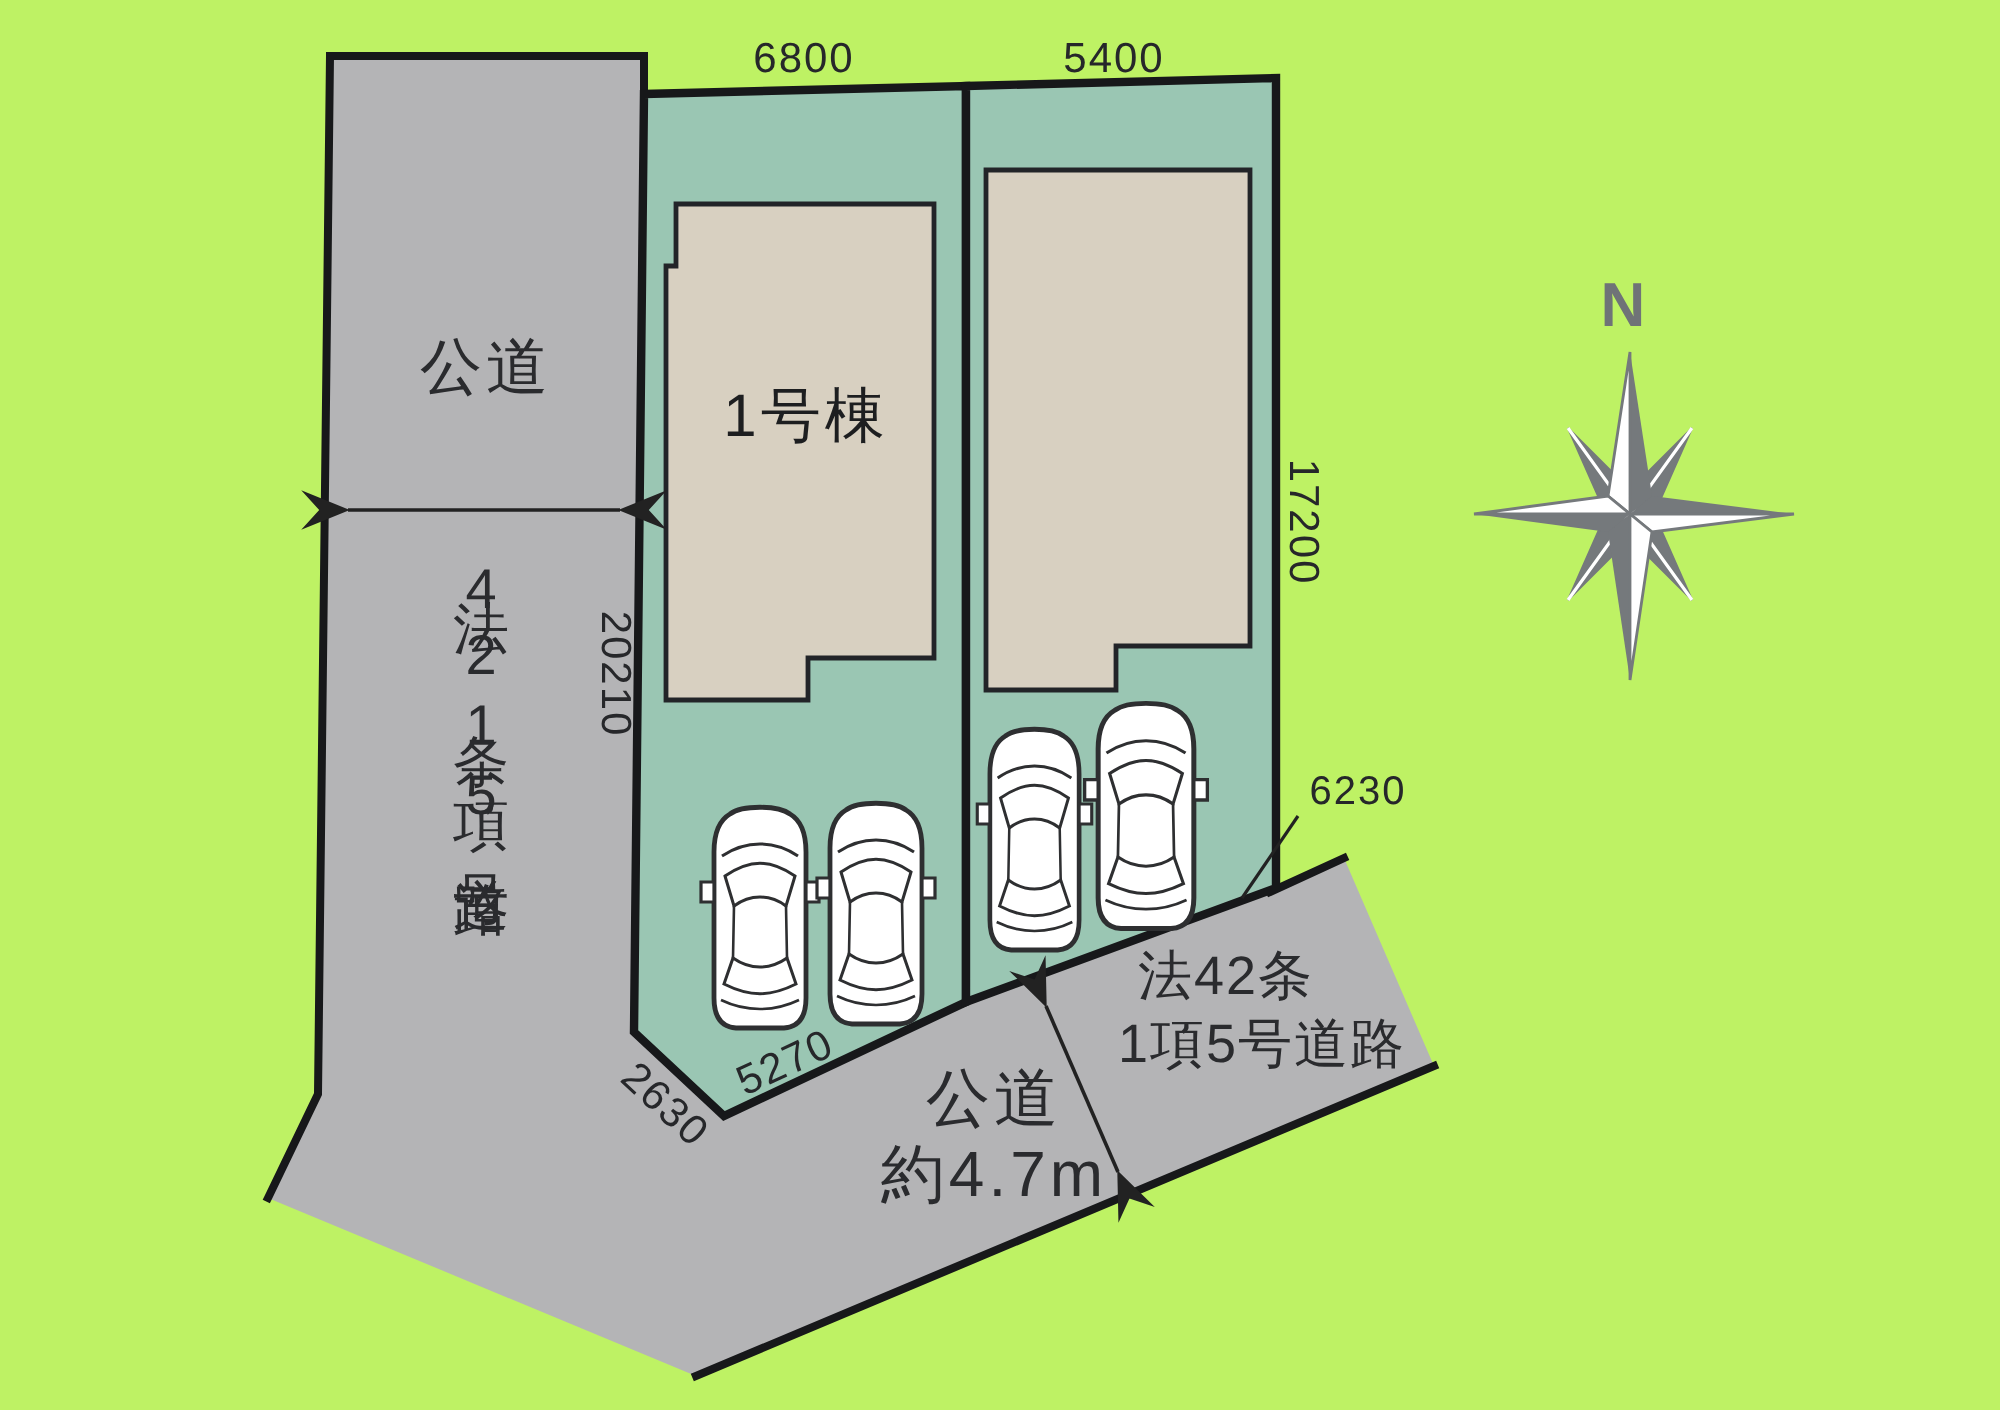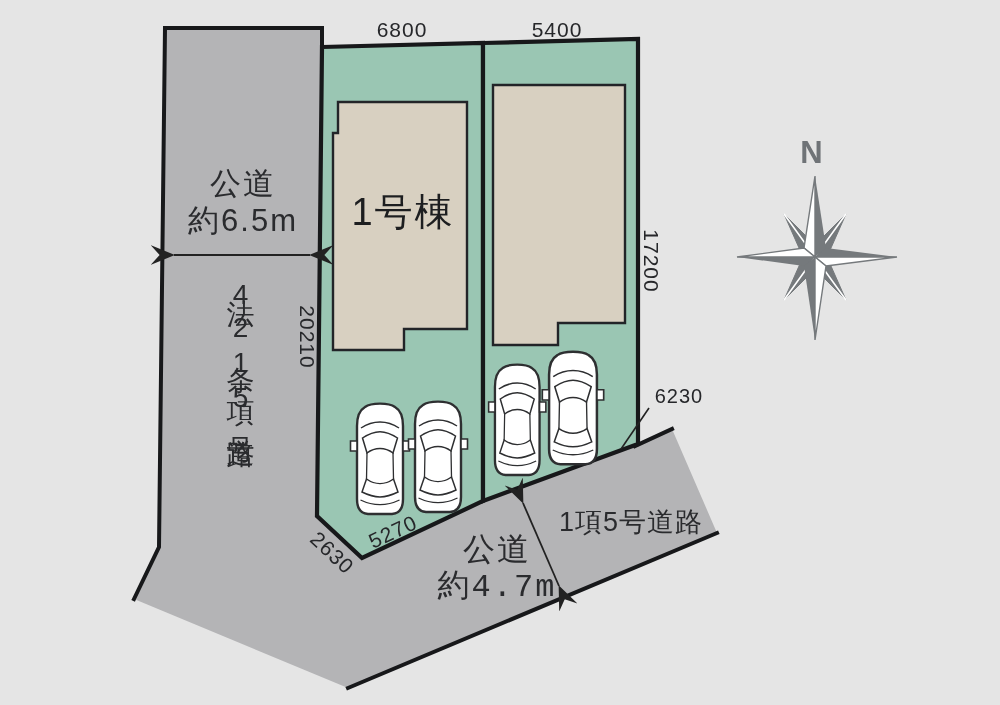--- a/index.html
+++ b/index.html
@@ -1,22 +1,22 @@
 <!DOCTYPE html>
 <html><head>
 <meta charset="utf-8">
 <style>
   html,body{margin:0;padding:0;background:#ffffff;}
   body{font-family:"Liberation Sans","DejaVu Sans",sans-serif;}
-  .stage{position:relative;width:1000px;height:705px;background:#e5e5e5;overflow:hidden;}
+  .stage{position:relative;width:1000px;height:705px;background:#bef264;overflow:hidden;}
   .stage svg{position:absolute;left:0;top:0;}
   .lbl{position:absolute;color:#26272a;text-align:center;line-height:1.05;
        white-space:nowrap;transform-origin:50% 50%;}
   .dim{font-size:21px;letter-spacing:1px;}
-  .big{font-size:38px;letter-spacing:2px;color:#1d1e20;}
+  .big{font-size:30px;letter-spacing:2px;color:#1d1e20;}
   .road-name{font-size:31px;letter-spacing:2px;color:#2a2b2e;}
   .road-name2{font-size:32px;letter-spacing:2px;color:#2a2b2e;}
   .law{font-size:27px;letter-spacing:1px;color:#2a2b2e;}
   .law-vert{writing-mode:vertical-rl;text-orientation:upright;font-size:28px;
             line-height:1;letter-spacing:2px;color:#2a2b2e;white-space:nowrap;}
   .north{font-size:31px;font-weight:bold;color:#6f7377;letter-spacing:1px;}
   .r90{transform:rotate(90deg);}
 </style>
 </head>
 <body>
@@ -83,21 +83,21 @@
   <div class="lbl dim" style="left:517px;top:19px;width:80px;">5400</div>
   <div class="lbl dim r90" style="left:606px;top:250px;width:90px;">17200</div>
   <div class="lbl dim r90" style="left:262px;top:326px;width:90px;">20210</div>
   <div class="lbl dim" style="left:358px;top:521px;width:70px;transform:rotate(-25deg);">5270</div>
   <div class="lbl dim" style="left:297px;top:542px;width:70px;transform:rotate(43deg);">2630</div>
   <div class="lbl dim" style="left:644px;top:386px;width:70px;font-size:20px;">6230</div>
 
   <div class="lbl big" style="left:328px;top:193px;width:150px;">1号棟</div>
 
   <div class="lbl road-name" style="left:178px;top:168px;width:130px;">公道</div>
-  <div class="lbl road-name" style="left:178px;top:205px;width:130px;">約6.5m</div>
   <div class="lbl law-vert" style="left:226px;top:277px;">法42条1項5号道路</div>
 
   <div class="lbl road-name2" style="left:432px;top:533px;width:130px;">公道</div>
-  <div class="lbl road-name2" style="left:432px;top:571px;width:130px;font-family:Liberation Mono, monospace;">約4.7m</div>
+  <div class="lbl road-name2" style="left:432px;top:571px;width:130px;">約4.7m</div>
+  <div class="lbl law" style="left:543px;top:474px;width:140px;">法42条</div>
   <div class="lbl law" style="left:533px;top:508px;width:170px;text-align:right;">1項5号道路</div>
 
   <div class="lbl north" style="left:782px;top:137px;width:60px;">N</div>
 </div>
 
 </body></html>

